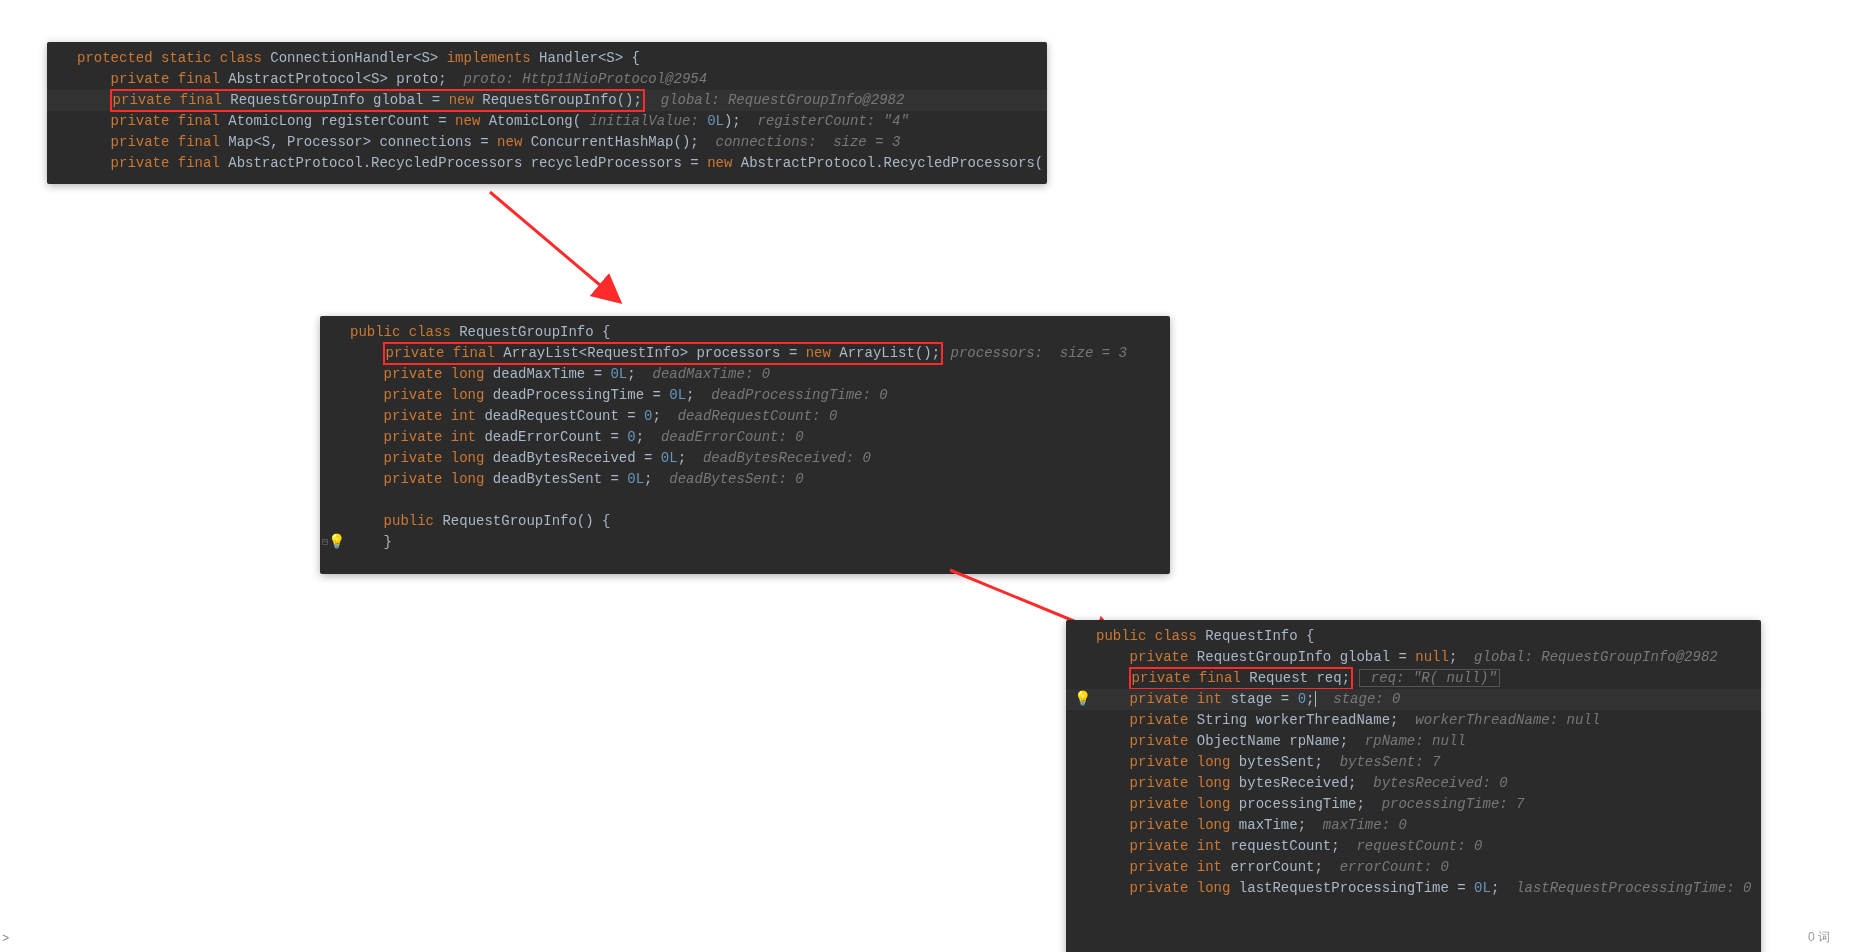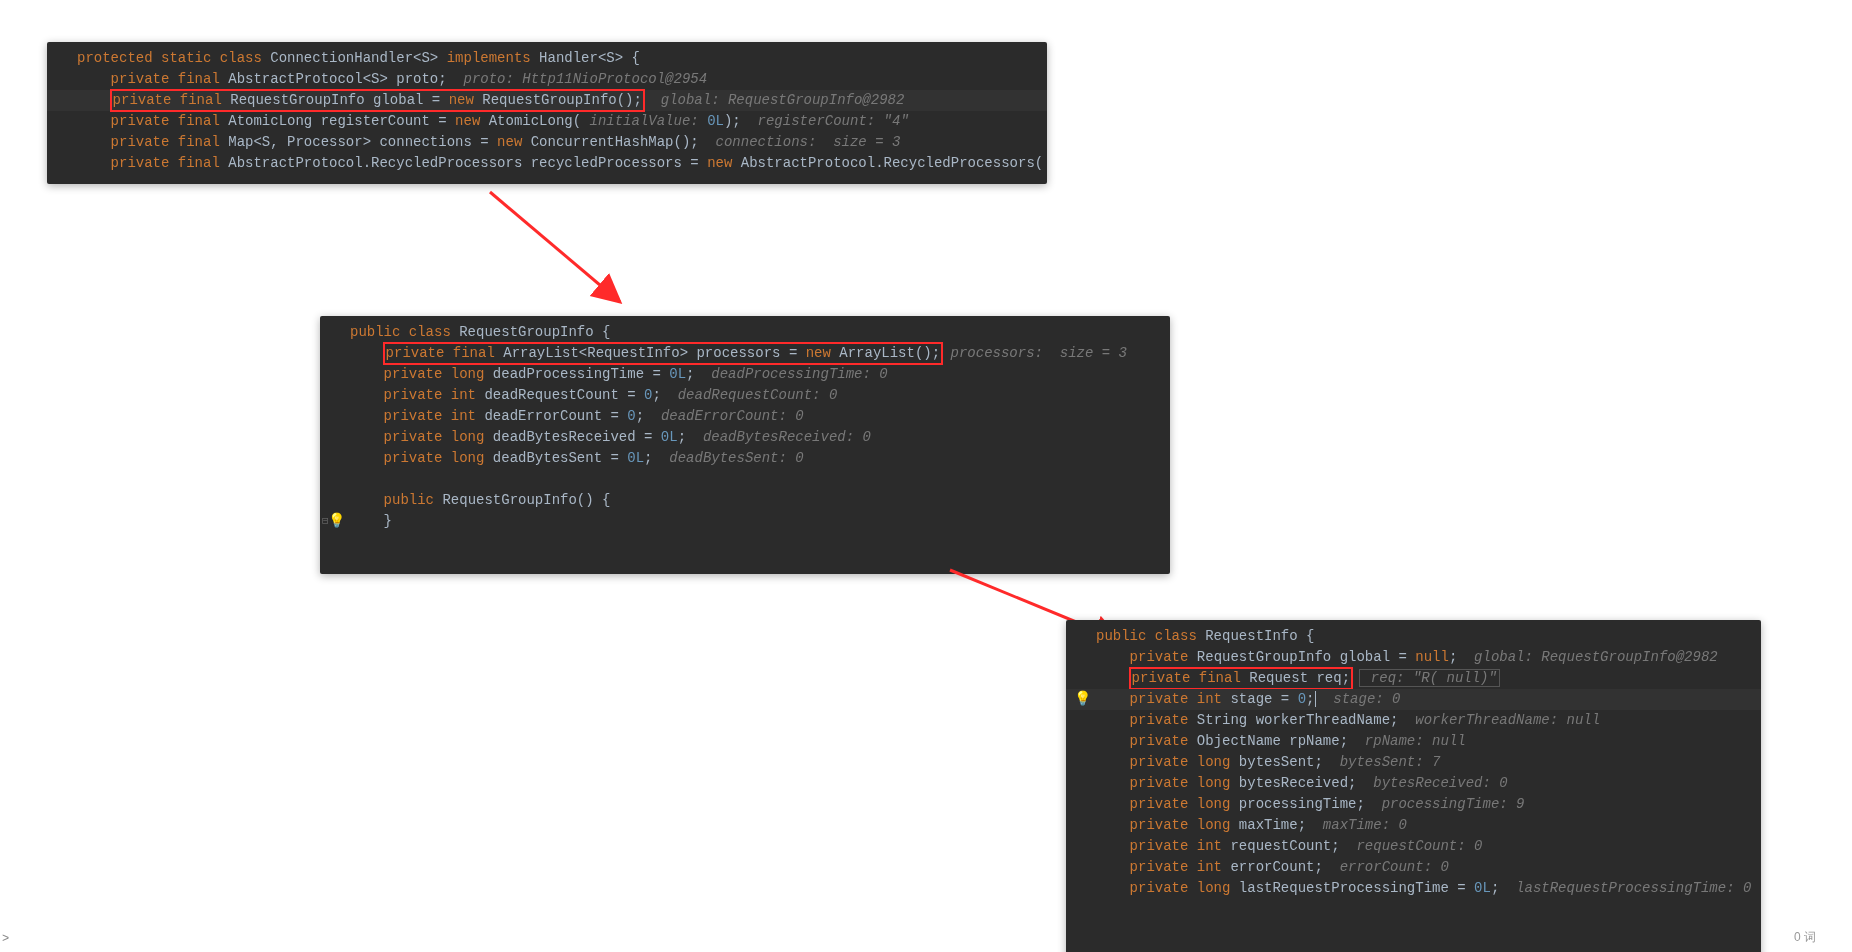--- a/index.html
+++ b/index.html
@@ -51,21 +51,21 @@
     left: 2px;
     color: #606060;
     font-size: 11px;
   }
   svg.arrow {
     position: absolute;
     pointer-events: none;
   }
   .footer {
     position: absolute;
-    right: 36px;
+    right: 22px;
     bottom: 6px;
     color: #999;
     font-size: 12px;
     font-family: sans-serif;
   }
   .sel-marker {
     position: absolute;
     left: 2px;
     bottom: 6px;
     color: #888;
@@ -89,20 +89,21 @@
       <marker id="ah1" markerWidth="12" markerHeight="12" refX="9" refY="5" orient="auto">
         <path d="M0,0 L10,5 L0,10 z" fill="#ff2a2a"></path>
       </marker>
     </defs>
   <line x1="10" y1="10" x2="140" y2="120" stroke="#ff2a2a" stroke-width="3" marker-end="url(#ah1)"></line>
 </svg>
 
 <div class="code-panel" style="left:320px; top:316px; width:850px; height:258px;">
   <div class="code-line"><span class="kw">public class </span><span>RequestGroupInfo {</span></div>
   <div class="code-line">    <span class="redbox"><span class="kw">private final </span><span>ArrayList&lt;RequestInfo&gt; processors = </span><span class="kw">new </span><span>ArrayList();</span></span><span class="hint"> processors:  size = 3</span></div>
+  <div class="code-line">    <span class="kw">private long </span><span>deadMaxTime = </span><span class="num">0L</span><span>;</span><span class="hint">  deadMaxTime: 0</span></div>
   <div class="code-line">    <span class="kw">private long </span><span>deadProcessingTime = </span><span class="num">0L</span><span>;</span><span class="hint">  deadProcessingTime: 0</span></div>
   <div class="code-line">    <span class="kw">private int </span><span>deadRequestCount = </span><span class="num">0</span><span>;</span><span class="hint">  deadRequestCount: 0</span></div>
   <div class="code-line">    <span class="kw">private int </span><span>deadErrorCount = </span><span class="num">0</span><span>;</span><span class="hint">  deadErrorCount: 0</span></div>
   <div class="code-line">    <span class="kw">private long </span><span>deadBytesReceived = </span><span class="num">0L</span><span>;</span><span class="hint">  deadBytesReceived: 0</span></div>
   <div class="code-line">    <span class="kw">private long </span><span>deadBytesSent = </span><span class="num">0L</span><span>;</span><span class="hint">  deadBytesSent: 0</span></div>
   <div class="code-line" style="height:21px;"></div>
   <div class="code-line">    <span class="kw">public </span><span>RequestGroupInfo() {</span></div>
   <div class="code-line"><span class="collapse">⊟</span><span class="bulb">💡</span>    <span>}</span></div>
 </div>
 
@@ -117,21 +118,21 @@
 
 <div class="code-panel" style="left:1066px; top:620px; width:695px; height:394px;">
   <div class="code-line"><span class="kw">public class </span><span>RequestInfo {</span></div>
   <div class="code-line">    <span class="kw">private </span><span>RequestGroupInfo global = </span><span class="kw">null</span><span>;</span><span class="hint">  global: RequestGroupInfo@2982</span></div>
   <div class="code-line">    <span class="redbox"><span class="kw">private final </span><span>Request req;</span></span><span class="hint"> <span style="outline:1px solid #555; padding:0 2px;"> req: "R( null)"</span></span></div>
   <div class="code-line highlighted-line"><span class="bulb">💡</span>    <span class="kw">private int </span><span>stage = </span><span class="num">0</span><span>;</span><span style="border-left:1px solid #a9b7c6; margin-left:1px;"></span><span class="hint">  stage: 0</span></div>
   <div class="code-line">    <span class="kw">private </span><span>String workerThreadName;</span><span class="hint">  workerThreadName: null</span></div>
   <div class="code-line">    <span class="kw">private </span><span>ObjectName rpName;</span><span class="hint">  rpName: null</span></div>
   <div class="code-line">    <span class="kw">private long </span><span>bytesSent;</span><span class="hint">  bytesSent: 7</span></div>
   <div class="code-line">    <span class="kw">private long </span><span>bytesReceived;</span><span class="hint">  bytesReceived: 0</span></div>
-  <div class="code-line">    <span class="kw">private long </span><span>processingTime;</span><span class="hint">  processingTime: 9</span></div>
+  <div class="code-line">    <span class="kw">private long </span><span>processingTime;</span><span class="hint">  processingTime: 7</span></div>
   <div class="code-line">    <span class="kw">private long </span><span>maxTime;</span><span class="hint">  maxTime: 0</span></div>
   <div class="code-line">    <span class="kw">private int </span><span>requestCount;</span><span class="hint">  requestCount: 0</span></div>
   <div class="code-line">    <span class="kw">private int </span><span>errorCount;</span><span class="hint">  errorCount: 0</span></div>
   <div class="code-line">    <span class="kw">private long </span><span>lastRequestProcessingTime = </span><span class="num">0L</span><span>;</span><span class="hint">  lastRequestProcessingTime: 0</span></div>
 </div>
 
 <div class="footer">0 词</div>
 <div class="sel-marker">&gt;</div>
 
 </body></html>

